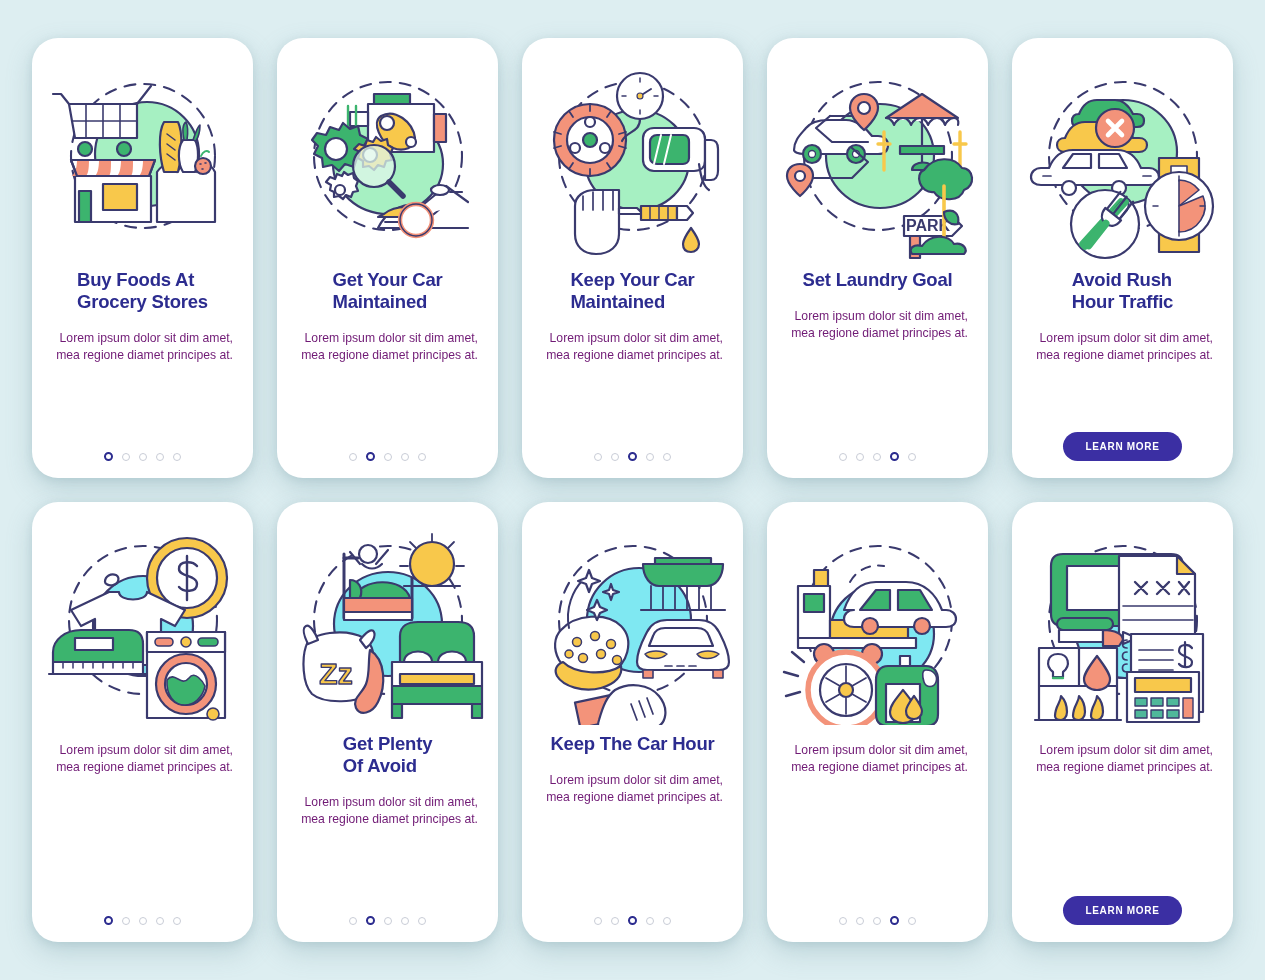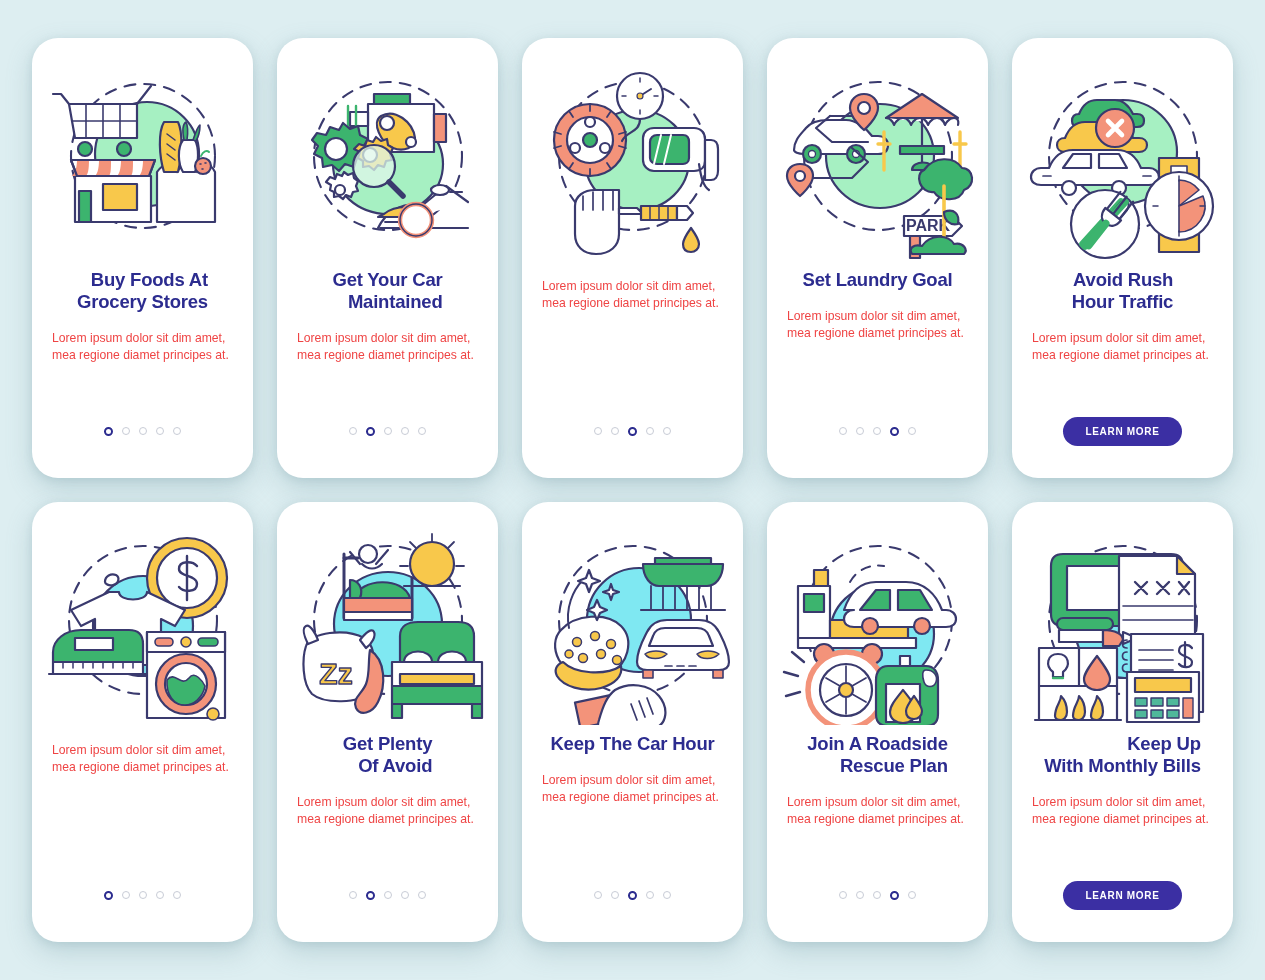--- a/index.html
+++ b/index.html
@@ -34,40 +34,40 @@
   }
   .illus-wrap{
     width:200px;height:205px;
     position:relative;
     display:flex;align-items:center;justify-content:center;
     flex:0 0 auto;
   }
   .illus-wrap svg{display:block;}
   .card-title{
     margin:8px 12px 0;
-    text-align:right;
+    text-align:left;
     color:#2c2c8f;
     font-weight:bold;
     font-size:18.5px;
     line-height:1.18;
     letter-spacing:-0.2px;
     white-space:pre-line;
   }
   .card-body{
     margin:17px 20px 0;
-    text-align:left;
-    color:#ef4444;
+    text-align:right;
+    color:#701a75;
     font-size:12.2px;
     line-height:1.42;
   }
   .card-footer{
     position:absolute;
-    left:0;right:0;bottom:4px;
+    left:0;right:0;bottom:17px;
     height:86px;
-    display:flex;align-items:center;justify-content:center;
+    display:flex;align-items:flex-end;justify-content:center;
   }
   .dots{display:flex;align-items:center;gap:9px;}
   .dot{
     width:8px;height:8px;border-radius:50%;
     border:1.6px solid #c8ccd6;
     box-sizing:border-box;
     background:transparent;
   }
   .dot.active{
     border:2.6px solid #2c2c8f;
@@ -241,20 +241,22 @@
     <path d="M50 140 v14 M60 136 v18 M70 134 v20 M80 134 v20" stroke="#3a3a6e" stroke-width="1.7"></path>
     <path d="M86 152 h18 l6 6 h-24z" fill="#fff" stroke="#3a3a6e"></path>
     <path d="M108 150 h36 v14 h-36z" fill="#f8c84b" stroke="#3a3a6e"></path>
     <path d="M117 150 v14 M126 150 v14 M135 150 v14" stroke="#3a3a6e" stroke-width="1.5"></path>
     <path d="M144 150 h10 l6 7 l-6 7 h-10z" fill="#fff" stroke="#3a3a6e"></path>
     <path d="M158 172 c5 7 8 12 8 16 c0 5 -4 8 -8 8 c-5 0 -8 -3 -8 -8 c0 -4 3 -9 8 -16z" fill="#f8c84b" stroke="#3a3a6e"></path>
   </g>
 </g>
         </svg>
       </div>
+      <div class="card-title">Keep Your Car
+Maintained</div>
       <div class="card-body">Lorem ipsum dolor sit dim amet, mea regione diamet principes at.</div>
       <div class="card-footer">
         <div class="dots">
           <span class="dot"></span>
           <span class="dot"></span>
           <span class="dot active"></span>
           <span class="dot"></span>
           <span class="dot"></span>
         </div>
       </div>
@@ -583,22 +585,20 @@
     <path d="M122 136 h10 v10 h-10z" fill="#fff" stroke="#3a3a6e"></path>
     <path d="M110 146 h38 c8 0 12 6 12 14 v34 c0 8 -4 12 -12 12 h-38 c-8 0 -12 -4 -12 -12 v-34 c0 -8 4 -14 12 -14z" fill="#3cb46e" stroke="#3a3a6e"></path>
     <path d="M148 150 c8 0 12 6 10 12 c-2 6 -10 6 -12 0 c-2 -6 -2 -12 2 -12z" fill="#fff" stroke="#3a3a6e" stroke-width="1.6"></path>
     <path d="M108 164 h34 v38 h-34z" fill="#fff" stroke="#3a3a6e"></path>
     <path d="M125 170 c8 10 13 16 13 22 c0 7 -6 11 -13 11 c-7 0 -13 -4 -13 -11 c0 -6 5 -12 13 -22z" fill="#f8c84b" stroke="#3a3a6e"></path>
     <path d="M136 176 c5 7 8 11 8 15 c0 5 -4 8 -8 8 c-5 0 -8 -3 -8 -8 c0 -4 3 -8 8 -15z" fill="#f8c84b" stroke="#3a3a6e"></path>
   </g>
 </g>
         </svg>
       </div>
-      <div class="card-title">Join A Roadside
-Rescue Plan</div>
       <div class="card-body">Lorem ipsum dolor sit dim amet, mea regione diamet principes at.</div>
       <div class="card-footer">
         <div class="dots">
           <span class="dot"></span>
           <span class="dot"></span>
           <span class="dot"></span>
           <span class="dot active"></span>
           <span class="dot"></span>
         </div>
       </div>
@@ -661,20 +661,18 @@
       <rect x="144" y="178" width="12" height="8" fill="#4fb89a" stroke="#3a3a6e" stroke-width="1.4"></rect>
       <rect x="112" y="190" width="12" height="8" fill="#4fb89a" stroke="#3a3a6e" stroke-width="1.4"></rect>
       <rect x="128" y="190" width="12" height="8" fill="#4fb89a" stroke="#3a3a6e" stroke-width="1.4"></rect>
       <rect x="144" y="190" width="12" height="8" fill="#4fb89a" stroke="#3a3a6e" stroke-width="1.4"></rect>
       <rect x="160" y="178" width="10" height="20" fill="#f3937a" stroke="#3a3a6e" stroke-width="1.4"></rect>
     </g>
   </g>
 </g>
         </svg>
       </div>
-      <div class="card-title">Keep Up
-With Monthly Bills</div>
       <div class="card-body">Lorem ipsum dolor sit dim amet, mea regione diamet principes at.</div>
       <div class="card-footer">
         <button class="learn-btn">LEARN MORE</button>
       </div>
     </div>
   </div>
 
 </body></html>

